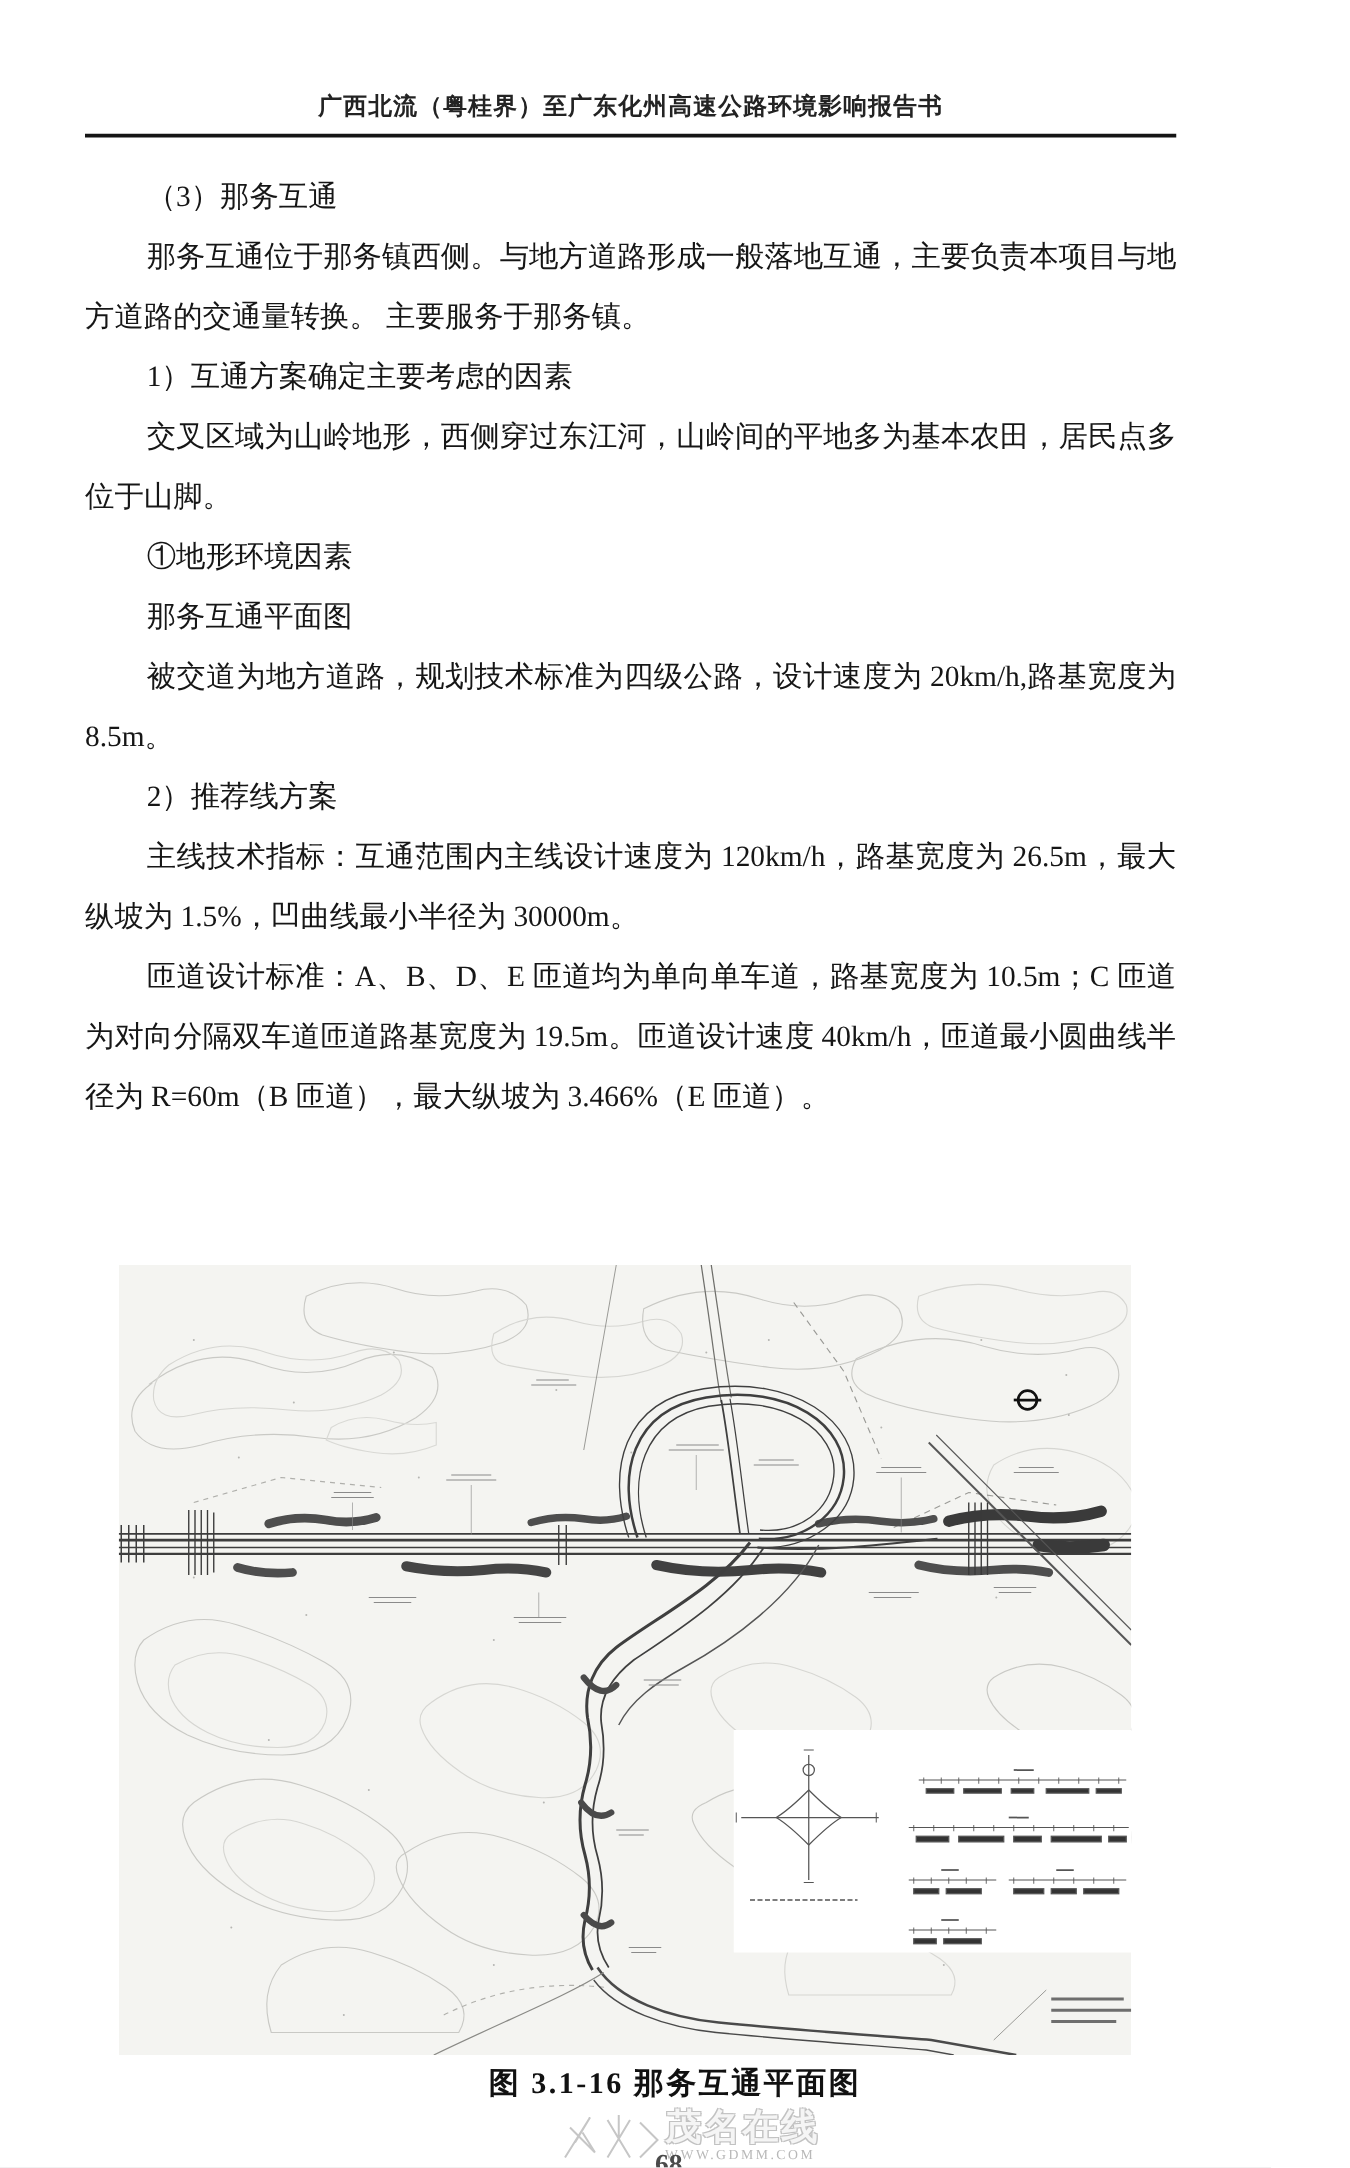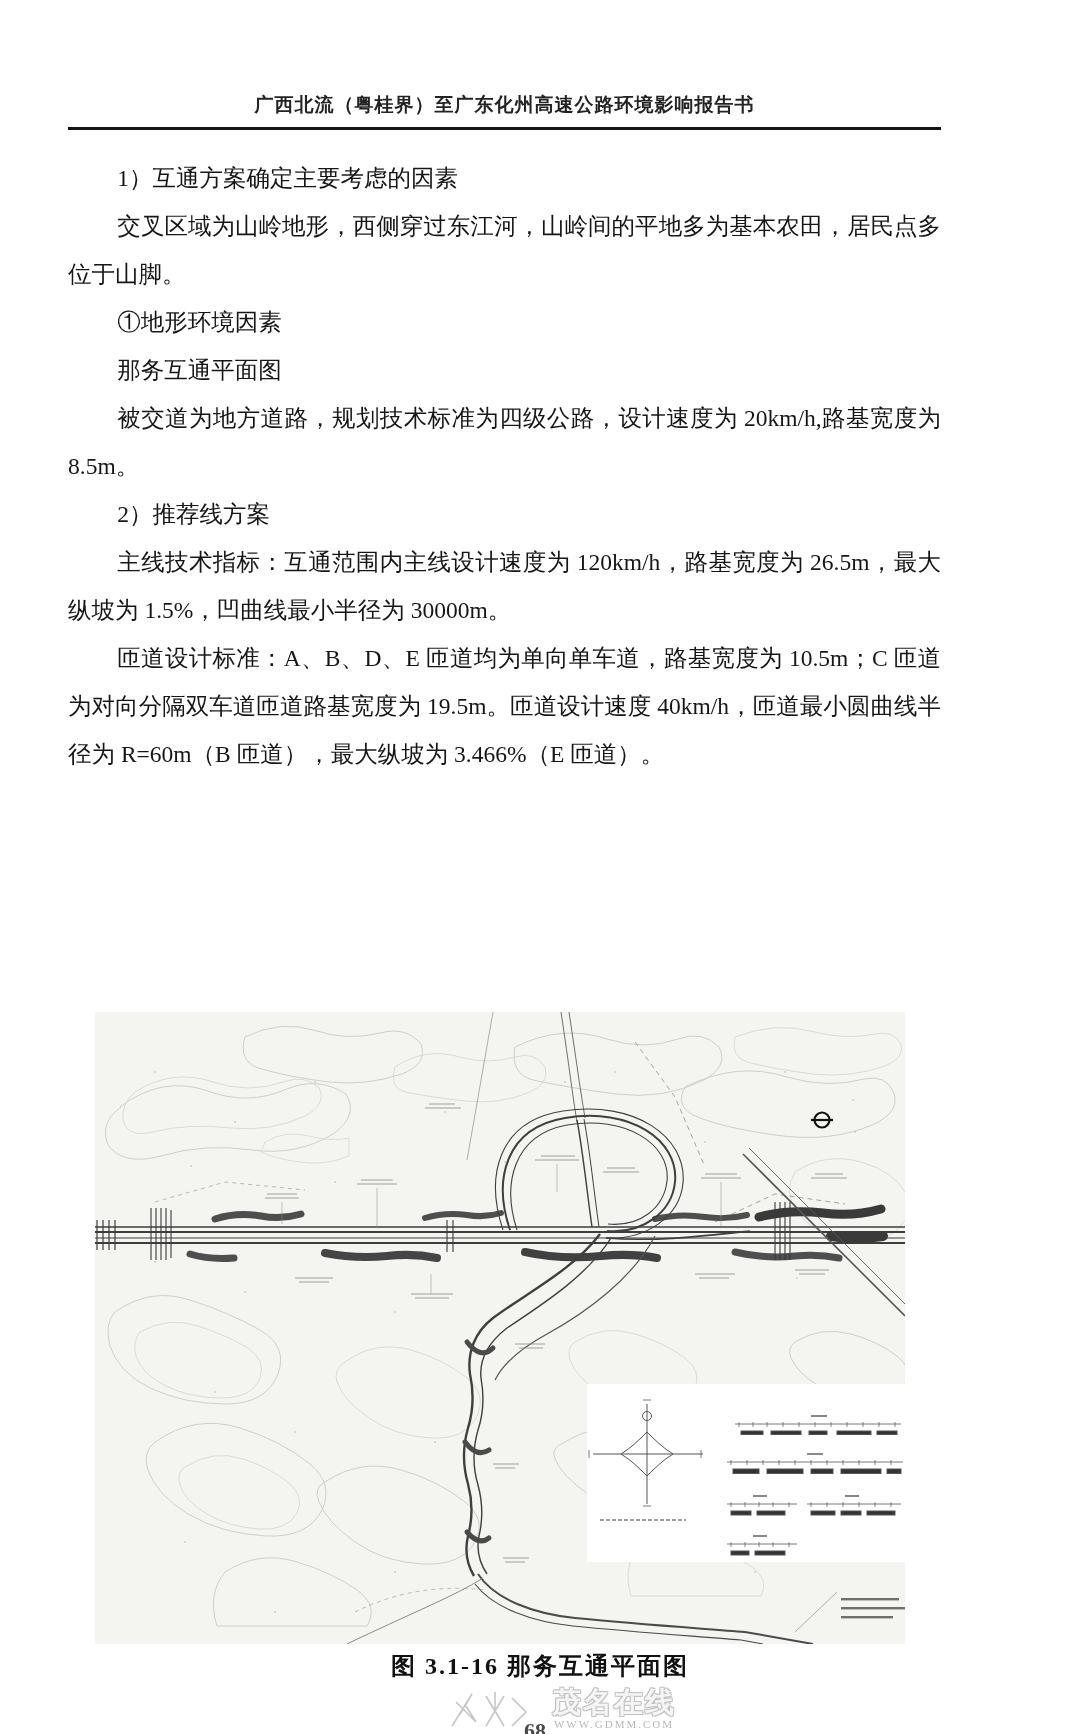--- a/index.html
+++ b/index.html
@@ -4,21 +4,21 @@
 <style>
   * { margin:0; padding:0; box-sizing:border-box; }
   html,body { background:#e8e8e8; }
   .page {
     position:relative; width:1080px; height:1734px;
     background:#ffffff; overflow:hidden;
     font-family:"Liberation Serif","DejaVu Serif",serif;
     color:#1c1c1c;
   }
   .doc-header {
-    margin:0 139px 0 68px; padding-top:92px; padding-bottom:9px;
+    margin:0 139px 0 68px; padding-top:72px; padding-bottom:9px;
     border-bottom:3px solid #151515;
     text-align:center; font-size:19px; font-weight:bold; letter-spacing:1px;
     color:#232323;
   }
   .content {
     margin:24px 139px 0 68px;
     font-size:23.5px; line-height:48px; text-align:justify;
     color:#161616;
   }
   .content p { text-indent:2.1em; }
@@ -26,21 +26,21 @@
   .figure-wrap svg { display:block; width:810px; height:632px; }
   .figure-caption {
     position:absolute; left:0; top:1650px; width:1080px;
     text-align:center; font-size:24px; font-weight:bold; letter-spacing:2px;
     color:#111;
   }
   .watermark {
     position:absolute; left:446px; top:1688px; display:flex; align-items:flex-start;
     pointer-events:none;
   }
-  .wm-text { margin-left:22px; text-align:center; }
+  .wm-text { margin-left:2px; }
   .wm-name {
     font-size:29px; font-weight:bold; letter-spacing:2px; line-height:28px;
     color:#f5f5f5;
     text-shadow:-1px -1px 0 #c2c2c2, 1px -1px 0 #c2c2c2, -1px 1px 0 #c2c2c2, 1px 1px 0 #c2c2c2;
     font-family:"Liberation Sans","DejaVu Sans",sans-serif;
   }
   .wm-url {
     margin-top:2px; font-size:11px; letter-spacing:2px; color:#b8b8b8;
     font-family:Liberation Serif, serif;
   }
@@ -50,20 +50,22 @@
   }
 </style>
 </head>
 <body>
 
 <div class="page">
 
   <div class="doc-header">广西北流（粤桂界）至广东化州高速公路环境影响报告书</div>
 
   <div class="content">
+    <p>（3）那务互通</p>
+    <p>那务互通位于那务镇西侧。与地方道路形成一般落地互通，主要负责本项目与地方道路的交通量转换。 主要服务于那务镇。</p>
     <p>1）互通方案确定主要考虑的因素</p>
     <p>交叉区域为山岭地形，西侧穿过东江河，山岭间的平地多为基本农田，居民点多位于山脚。</p>
     <p>①地形环境因素</p>
     <p>那务互通平面图</p>
     <p>被交道为地方道路，规划技术标准为四级公路，设计速度为 20km/h,路基宽度为 8.5m。</p>
     <p>2）推荐线方案</p>
     <p>主线技术指标：互通范围内主线设计速度为 120km/h，路基宽度为 26.5m，最大纵坡为 1.5%，凹曲线最小半径为 30000m。</p>
     <p>匝道设计标准：A、B、D、E 匝道均为单向单车道，路基宽度为 10.5m；C 匝道为对向分隔双车道匝道路基宽度为 19.5m。匝道设计速度 40km/h，匝道最小圆曲线半径为 R=60m（B 匝道），最大纵坡为 3.466%（E 匝道）。</p>
   </div>
 

